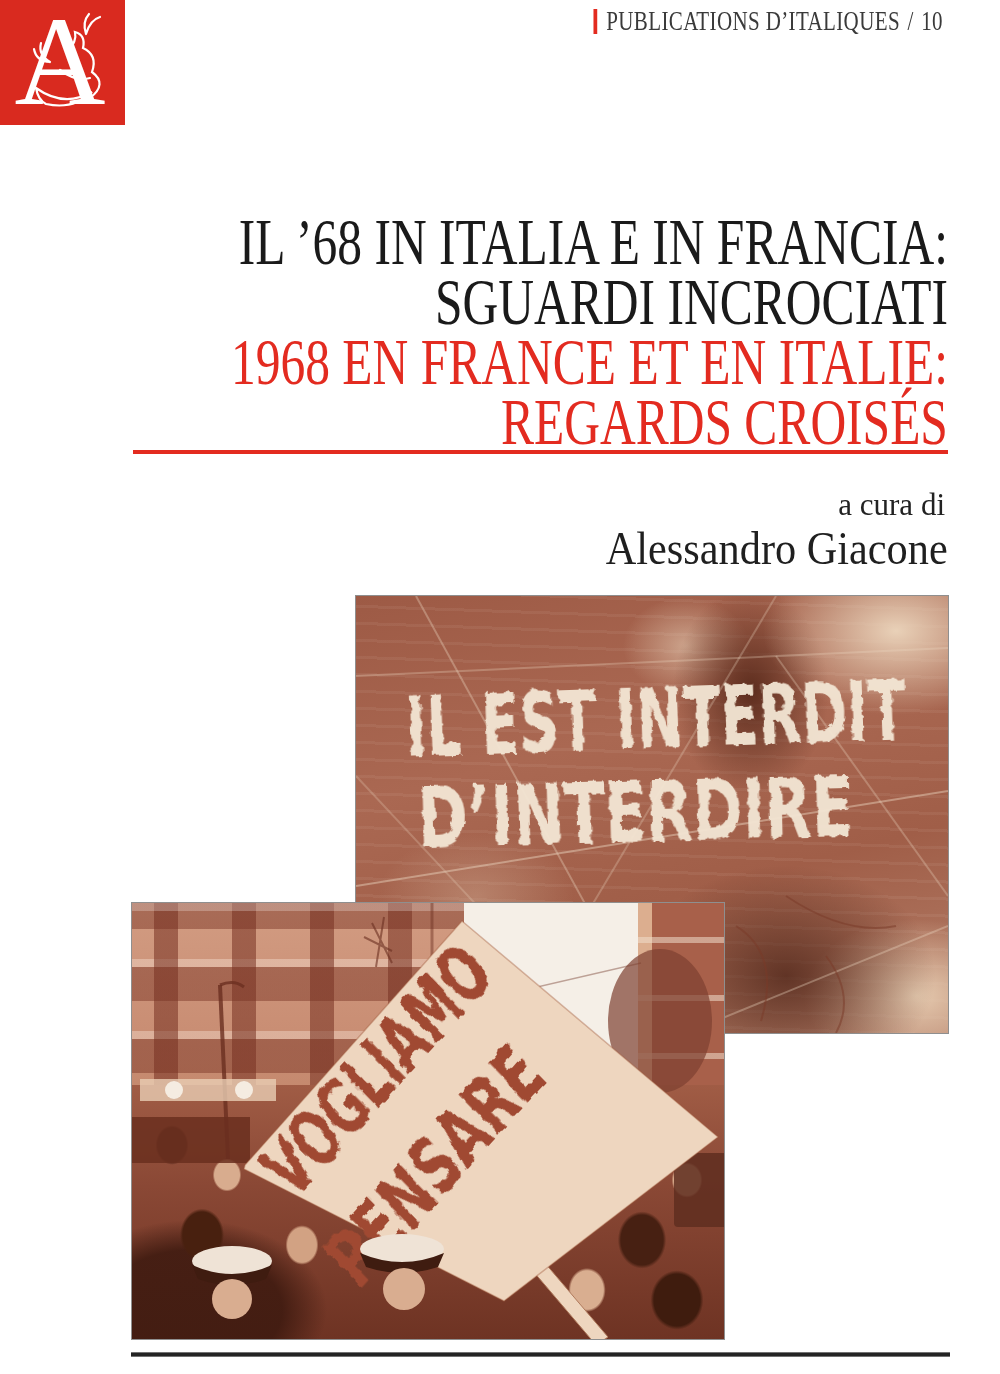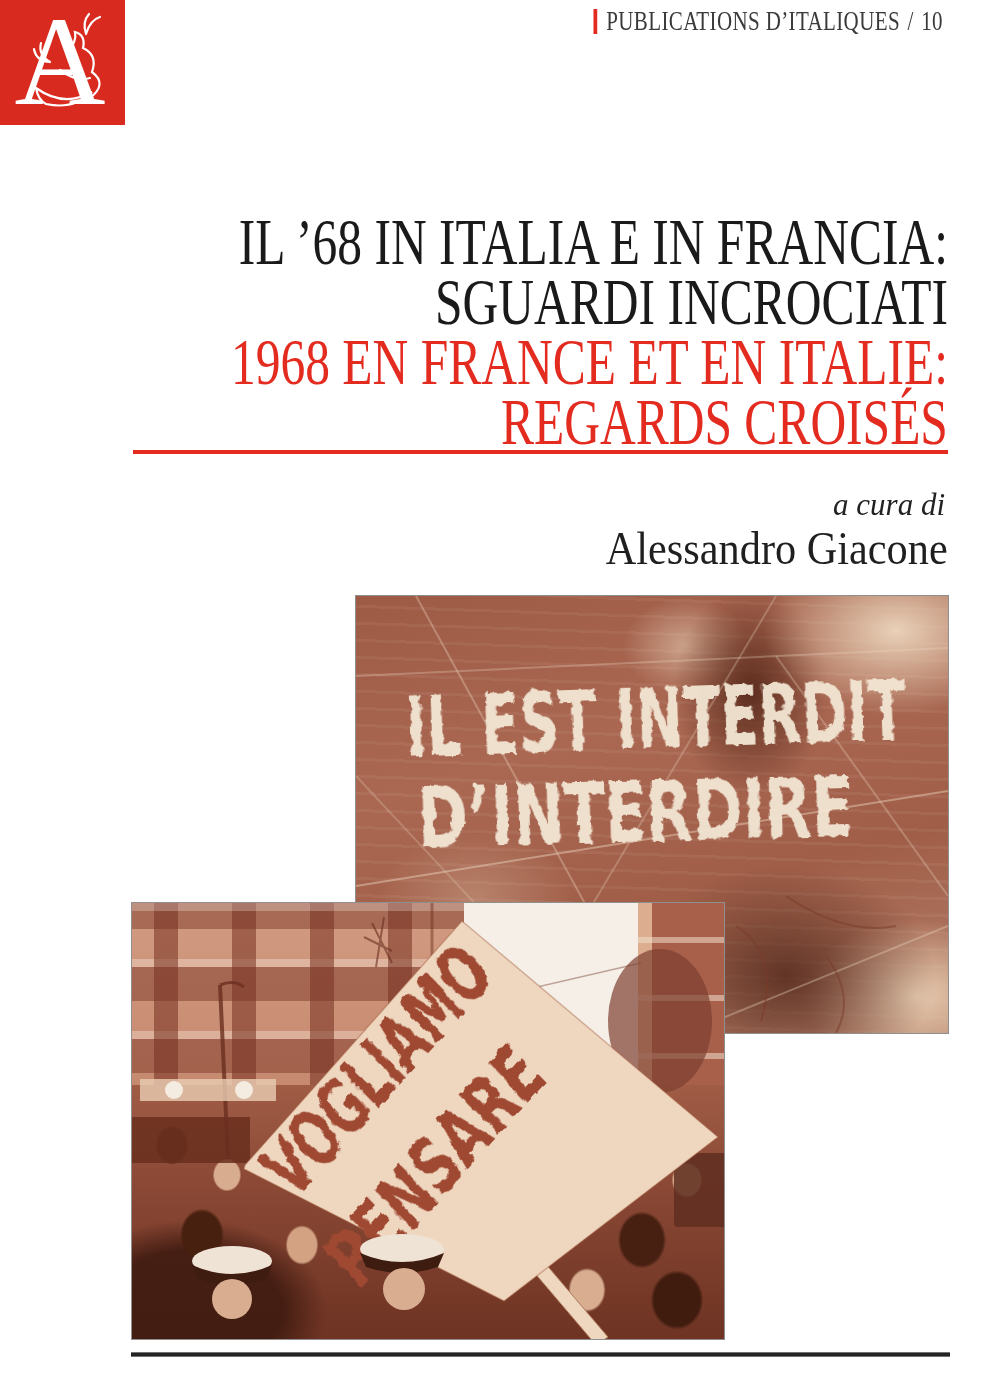--- a/index.html
+++ b/index.html
@@ -17,21 +17,21 @@
   .series-sep{margin:0 10px;}
 
   
   .title-block{position:absolute;top:212px;right:52px;text-align:right;}
   .title-line{font-size:66px;line-height:60px;height:60px;white-space:nowrap;
               transform:scaleX(.75);transform-origin:right center;font-weight:400;}
   .t-it{color:#1a1a1a;}
   .t-fr{color:#e32b20;}
   .red-rule{position:absolute;left:133px;top:450px;width:815px;height:4px;background:#e32b20;}
 
-  .curatore{position:absolute;top:487px;right:55px;font-style:italic;font-size:31px;color:#222222;white-space:nowrap;}
+  .curatore{position:absolute;top:487px;right:55px;font-size:31px;color:#222222;white-space:nowrap;}
   .editor-name{position:absolute;top:522px;right:52px;font-size:46px;color:#1f1f1f;white-space:nowrap;
                transform:scaleX(.92);transform-origin:right center;}
 
   
   .photo{position:absolute;border:1px solid #8f8f8f;overflow:hidden;}
   .photo svg{position:absolute;left:0;top:0;}
 
   .wall{left:355px;top:595px;width:592px;height:437px;z-index:1;
     background:
       radial-gradient(190px 120px at 540px 35px, #e9d1b8 0%, rgba(233,209,184,0) 70%),

